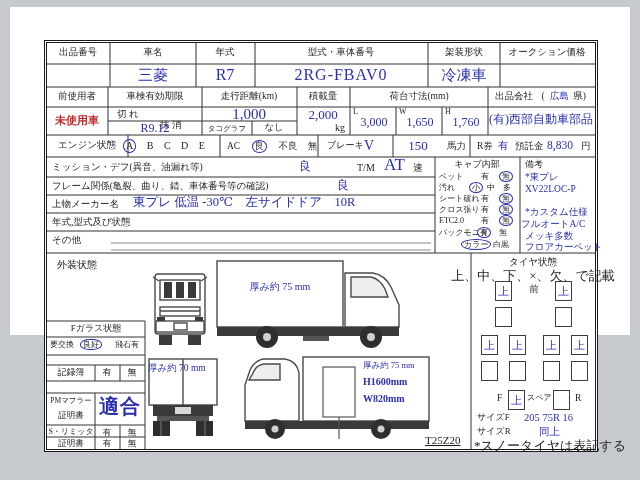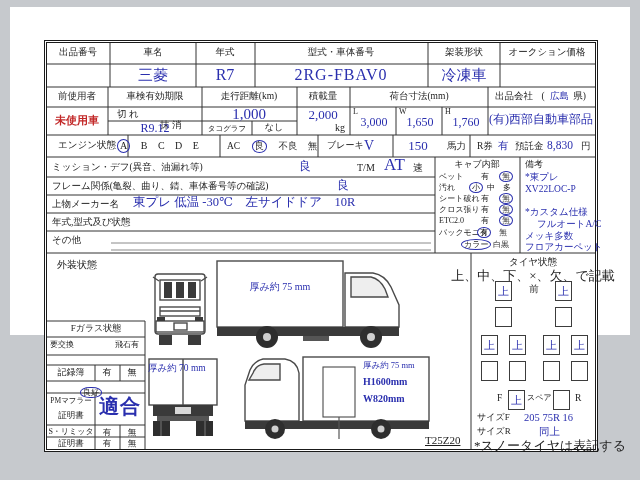--- a/index.html
+++ b/index.html
@@ -122,21 +122,21 @@
 
   <div class="t" style="left:448px;top:48px;font-size:9.5px;">
     <span>出品会社</span>
     <span style="margin-left:6px;">(</span>
     <span class="blue" style="margin-left:3px;">広島</span>
     <span style="margin-left:2px;">県)</span>
   </div>
   <div class="t c blue" style="left:494px;top:70px;font-size:12px;">(有)西部自動車部品</div>
 
   <div class="t c" style="left:40px;top:97px;font-size:9.5px;">エンジン状態</div>
-  <div class="t" style="left:70px;top:96px;font-size:10px;">
+  <div class="t" style="left:76px;top:96px;font-size:10px;">
     <span class="circ">A</span>
     <span style="margin-left:8px;">B</span>
     <span style="margin-left:8px;">C</span>
     <span style="margin-left:8px;">D</span>
     <span style="margin-left:8px;">E</span>
   </div>
   <div class="t" style="left:180px;top:97px;font-size:9.5px;">
     <span>AC</span>
     <span class="circ" style="margin-left:9px;">良</span>
     <span style="margin-left:9px;">不良</span>
@@ -194,29 +194,29 @@
   <div class="t" style="left:430px;top:184px;font-size:8px;"><span class="circ">有</span></div>
   <div class="t" style="left:452px;top:186px;font-size:8px;">無</div>
 
   <div class="t" style="left:414px;top:196px;font-size:8px;"><span class="circ">カラー</span></div>
   <div class="t" style="left:446px;top:198px;font-size:8px;">白黒</div>
 
   <div class="t" style="left:478px;top:117px;font-size:9px;">備考</div>
   <div class="t blue" style="left:478px;top:129px;font-size:9.5px;">*東プレ</div>
   <div class="t blue" style="left:478px;top:141px;font-size:9.5px;">XV22LOC-P</div>
   <div class="t blue" style="left:478px;top:164px;font-size:9.5px;">*カスタム仕様</div>
-  <div class="t blue" style="left:490px;top:176px;font-size:9.5px;">フルオートA/C</div>
+  <div class="t blue" style="left:474px;top:176px;font-size:9.5px;">フルオートA/C</div>
   <div class="t blue" style="left:478px;top:188px;font-size:9.5px;">メッキ多数</div>
   <div class="t blue" style="left:478px;top:199px;font-size:9.5px;">フロアカーペット</div>
 
   <div class="t" style="left:10px;top:216px;font-size:10px;">外装状態</div>
 
   <div class="t c" style="left:49px;top:281px;font-size:9px;">Fガラス状態</div>
   <div class="t" style="left:3px;top:298px;font-size:8px;">要交換</div>
-  <div class="t" style="left:33px;top:296px;font-size:8px;margin-top:48px;"><span class="circ" style="border-radius:45%;">良好</span></div>
+  <div class="t" style="left:33px;top:296px;font-size:8px;"><span class="circ" style="border-radius:45%;">良好</span></div>
   <div class="t" style="left:68px;top:298px;font-size:8px;">飛石有</div>
 
   <div class="t c" style="left:24px;top:325px;font-size:9px;">記録簿</div>
   <div class="t c" style="left:60px;top:325px;font-size:9px;">有</div>
   <div class="t c" style="left:85px;top:325px;font-size:9px;">無</div>
 
   <div class="t c" style="left:24px;top:354px;font-size:7.5px;">PMマフラー</div>
   <div class="t c" style="left:24px;top:368px;font-size:8.5px;">証明書</div>
   <div class="t c blue" style="left:73px;top:352px;font-size:20px;font-weight:bold;letter-spacing:1px;">適合</div>
 

